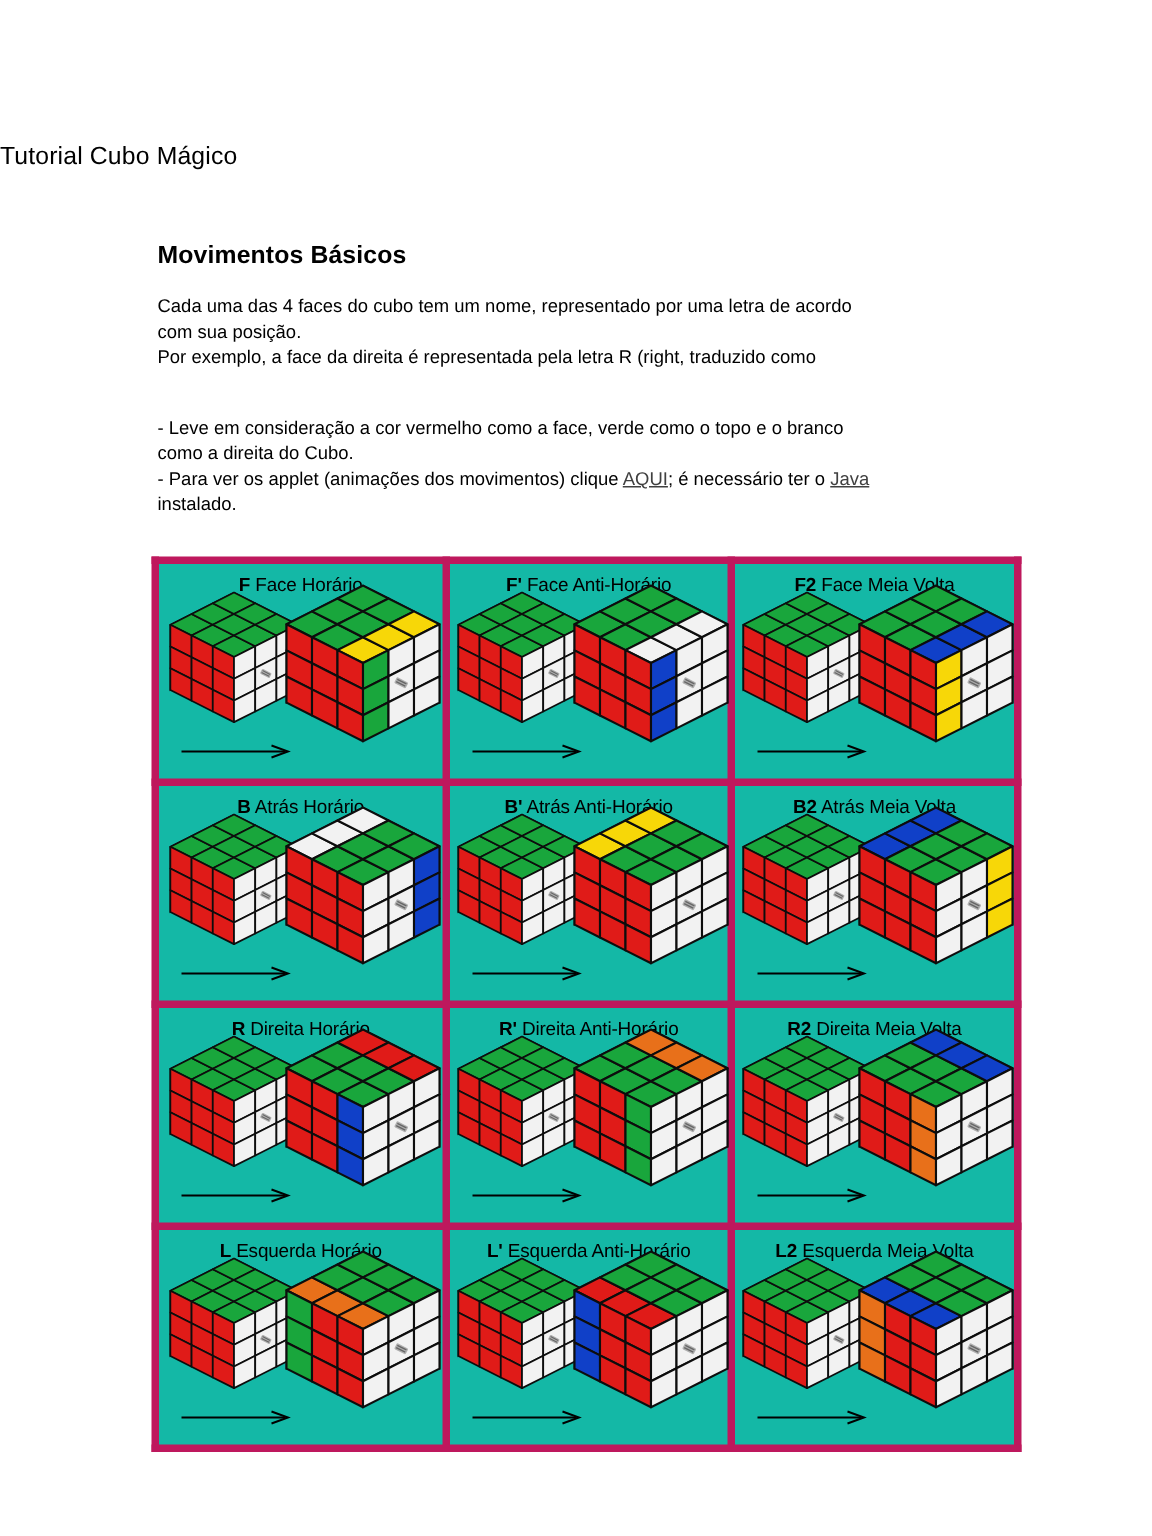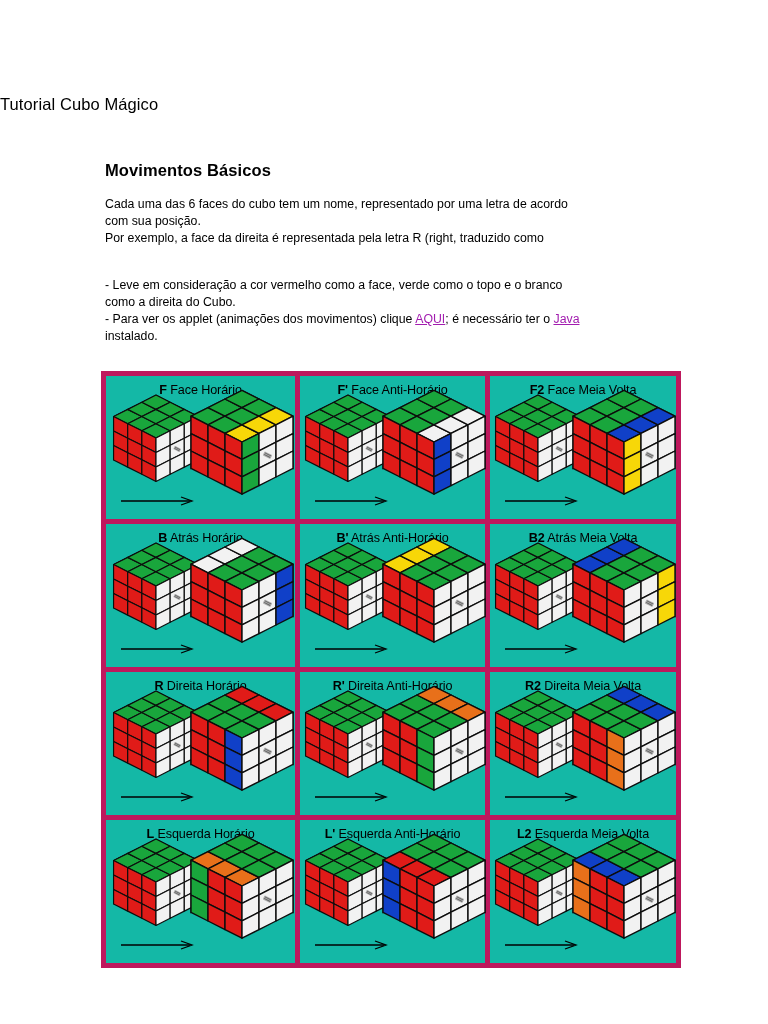--- a/index.html
+++ b/index.html
@@ -38,21 +38,21 @@
     margin: 0 0 16px 0;
     letter-spacing: 0.1px;
   }
   .para {
     font-size: 12.3px;
     line-height: 1.38;
     margin: 0;
     letter-spacing: 0.01px;
   }
   .para-gap { height: 13px; }
-  a.link { color: #a21caf; text-decoration: underline; }
+  a.link { color: #404040; text-decoration: underline; }
 
   
   .move-table {
     position: absolute;
     left: 101px;
     top: 360px;
     width: 575px;
     border-collapse: collapse;
     table-layout: fixed;
   }
@@ -116,21 +116,21 @@
 <body>
 
 <div class="page">
 
   <h1 class="doc-title">Tutorial Cubo Mágico</h1>
 
   <div class="content">
     <h2 class="section-heading">Movimentos Básicos</h2>
 
     <p class="para">
-      <span>Cada uma das 6 faces do cubo tem um nome, representado por uma letra de acordo</span><br>
+      <span>Cada uma das 4 faces do cubo tem um nome, representado por uma letra de acordo</span><br>
       <span>com sua posição.</span><br>
       <span>Por exemplo, a face da direita é representada pela letra R (right, traduzido como</span><br>
       <br>
     </p>
 
     <div class="para-gap"></div>
 
     <p class="para">
       <span>- Leve em consideração a cor vermelho como a face, verde como o topo e o branco</span><br>
       <span>como a direita do Cubo.</span><br>

